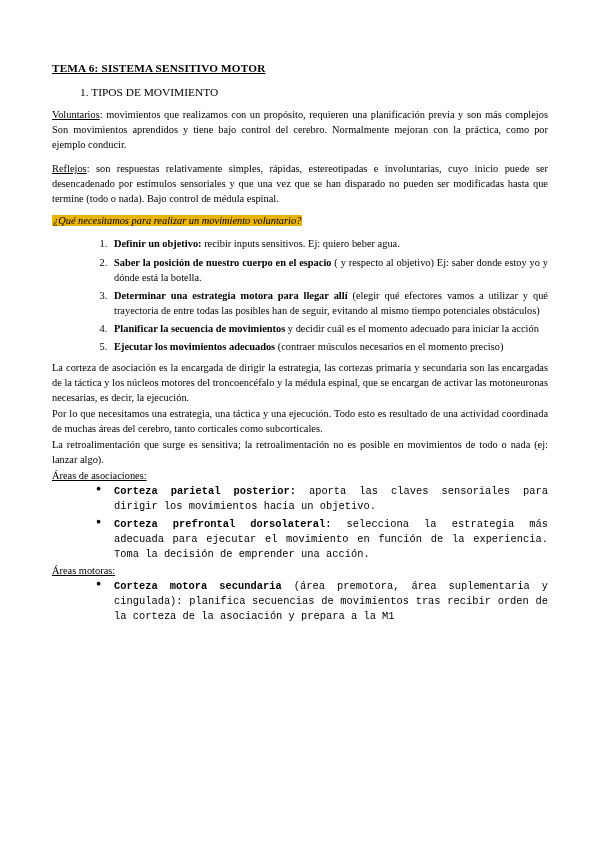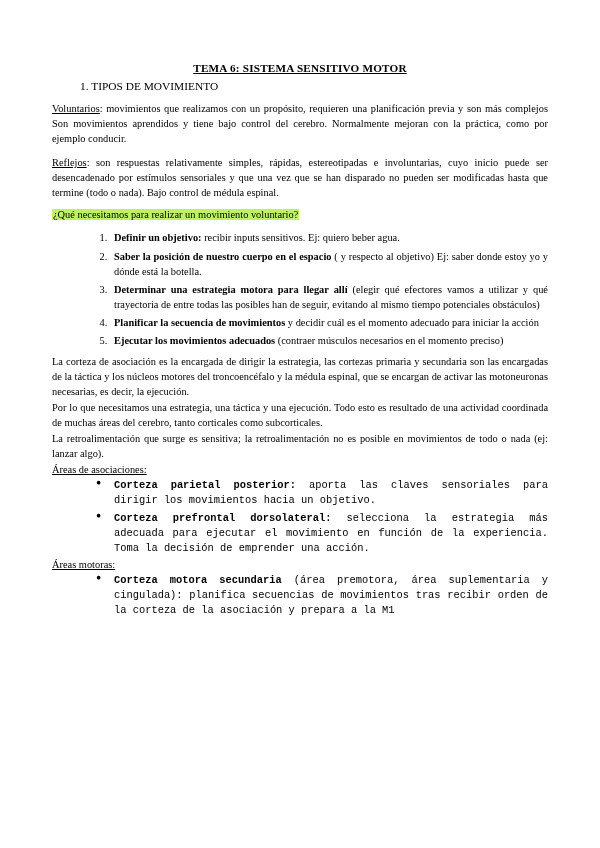--- a/index.html
+++ b/index.html
@@ -15,26 +15,25 @@
     overflow: hidden;
   }
   .page {
     box-sizing: border-box;
     width: 600px;
     height: 848px;
     padding: 62px 52px 20px 52px;
     position: relative;
   }
   .doc-title {
-    text-align: center;
     font-weight: bold;
     font-size: 11.2px;
     text-decoration: underline;
     letter-spacing: 0.2px;
-    margin: 0 0 6px 0;
+    margin: 0 0 12px 0;
   }
   .section-heading {
     font-weight: normal;
     font-size: 11.4px;
     margin: 0 0 9px 0;
   }
   .sec1 {
     padding-left: 28px;
   }
   .sec2 {
@@ -48,23 +47,24 @@
     line-height: 1.45;
     text-align: justify;
   }
   .u {
     text-decoration: underline;
   }
   .b {
     font-weight: bold;
   }
   .highlight {
-    background: #bef264;
+    background: #eab308;
     display: inline;
     padding: 0 1px;
+    font-style: italic;
   }
   .q-line {
     margin: 0 0 10px 0;
     font-size: 10.4px;
   }
   ol.numbered {
     margin: 0 0 6px 0;
     padding-left: 58px;
     font-size: 10.4px;
     line-height: 1.45;

